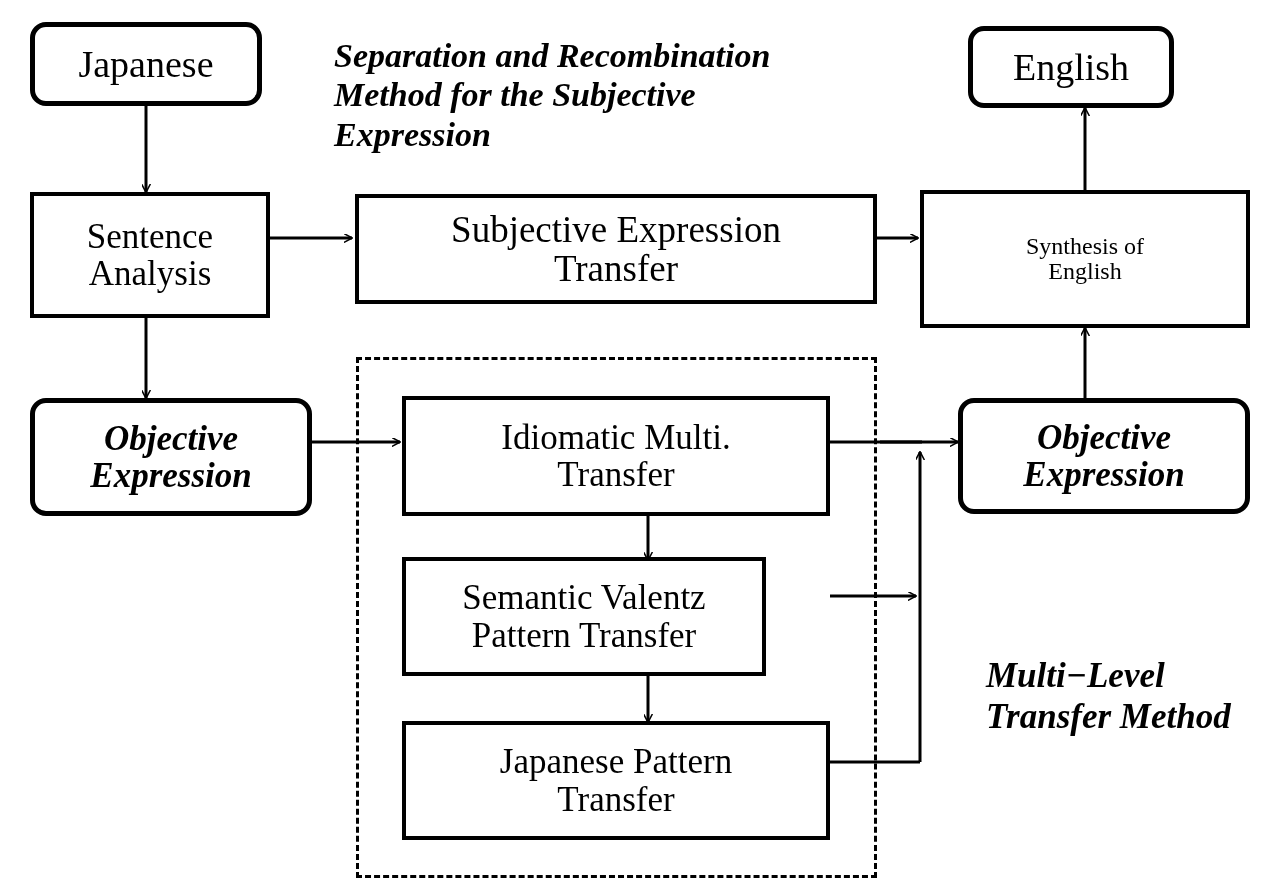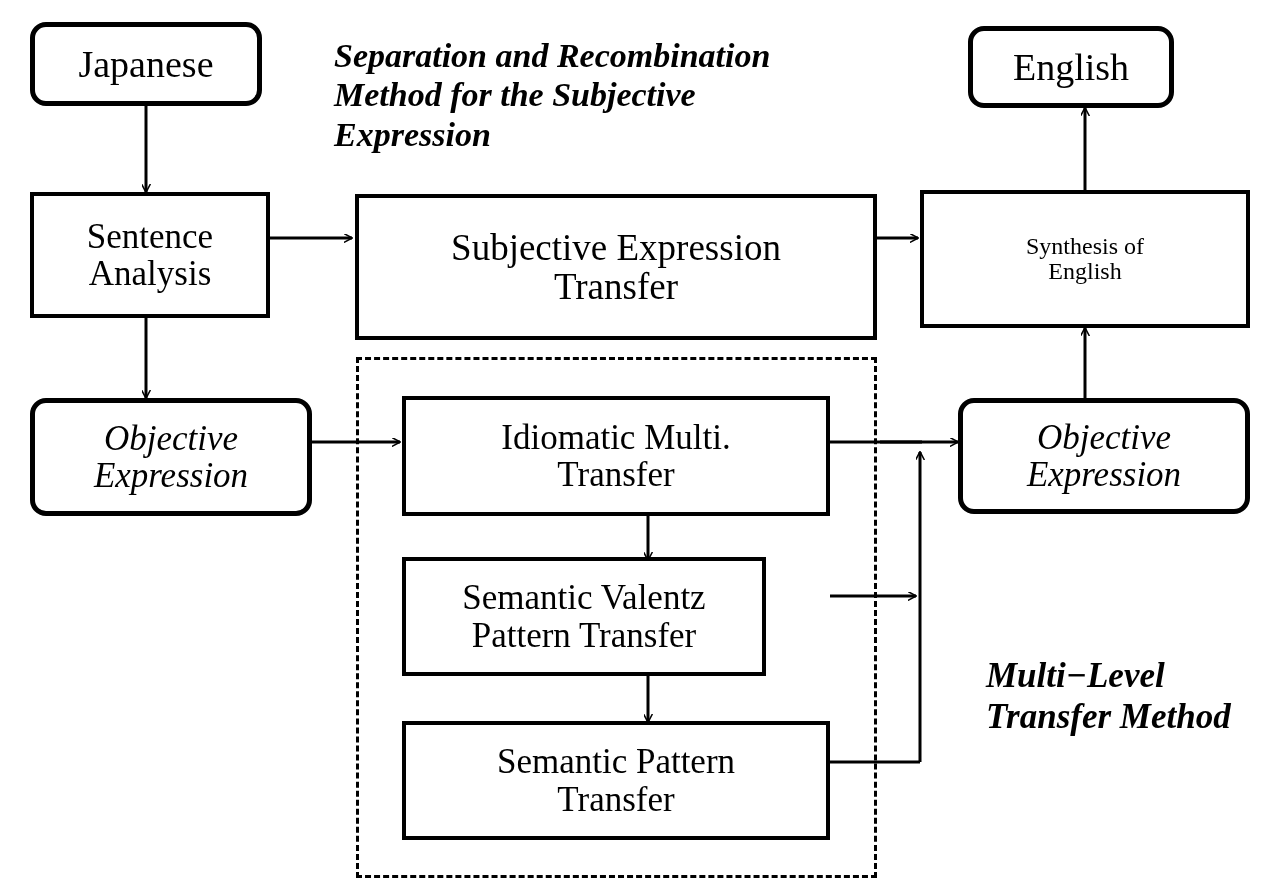--- a/index.html
+++ b/index.html
@@ -47,21 +47,21 @@
   .rect {
     border: 4px solid #000000;
     border-radius: 0;
   }
   .round {
     border: 5px solid #000000;
     border-radius: 16px;
   }
   .ital .lbl {
     font-style: italic;
-    font-weight: normal;
+    font-weight: bold;
   }
   
   #group-dashed {
     position: absolute;
     left: 356px;
     top: 357px;
     width: 521px;
     height: 521px;
     border: 3px dashed #000000;
     box-sizing: border-box;
@@ -122,21 +122,21 @@
 
   <div class="node rect" style="left:30px; top:192px; width:240px; height:126px; font-size:35px;">
     <span class="lbl">Sentence
 Analysis</span>
   </div>
 
   <div class="node round" style="left:30px; top:22px; width:232px; height:84px; font-size:38px;">
     <span class="lbl">Japanese</span>
   </div>
 
-  <div class="node rect" style="left:355px; top:194px; width:522px; height:146px; font-size:37px;">
+  <div class="node rect" style="left:355px; top:194px; width:522px; height:110px; font-size:37px;">
     <span class="lbl">Subjective  Expression
 Transfer</span>
   </div>
 
   <div class="node rect" style="left:920px; top:190px; width:330px; height:138px; font-size:24px;">
     <span class="lbl">Synthesis of
 English</span>
   </div>
 
   <div class="node round" style="left:968px; top:26px; width:206px; height:82px; font-size:38px;">
@@ -157,21 +157,21 @@
     <span class="lbl">Idiomatic  Multi.
 Transfer</span>
   </div>
 
   <div class="node rect" style="left:402px; top:557px; width:364px; height:119px; font-size:35px;">
     <span class="lbl">Semantic  Valentz
 Pattern Transfer</span>
   </div>
 
   <div class="node rect" style="left:402px; top:721px; width:428px; height:119px; font-size:35px;">
-    <span class="lbl">Semantic  Pattern
+    <span class="lbl">Japanese  Pattern
 Transfer</span>
   </div>
 
   <div class="caption" style="left:334px; top:36px; width:620px; font-size:34px;">Separation and Recombination
 Method for the Subjective
 Expression</div>
 
   <div class="caption" style="left:942px; top:656px; width:340px; font-size:35px;margin-left:44px;">Multi−Level
 Transfer Method</div>
 

